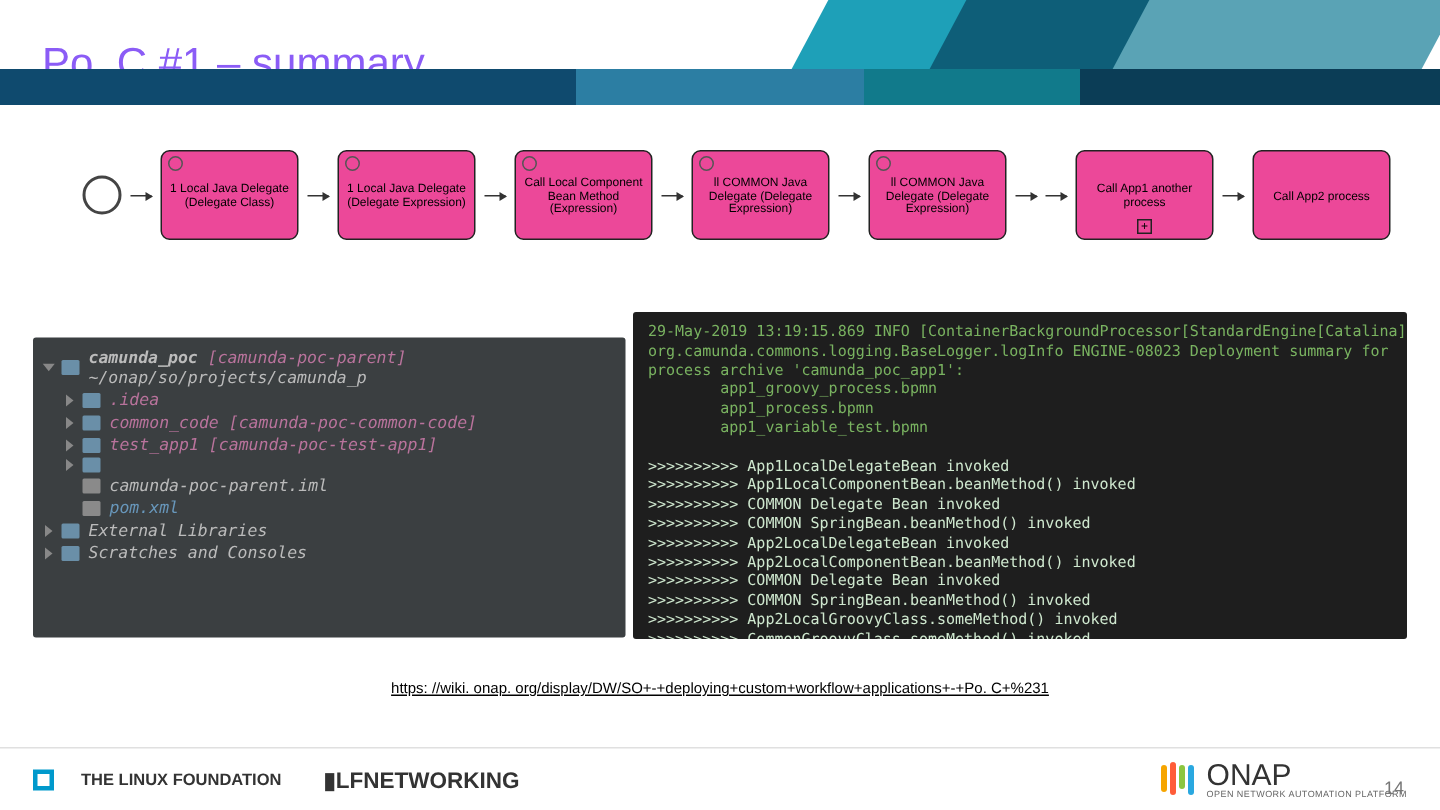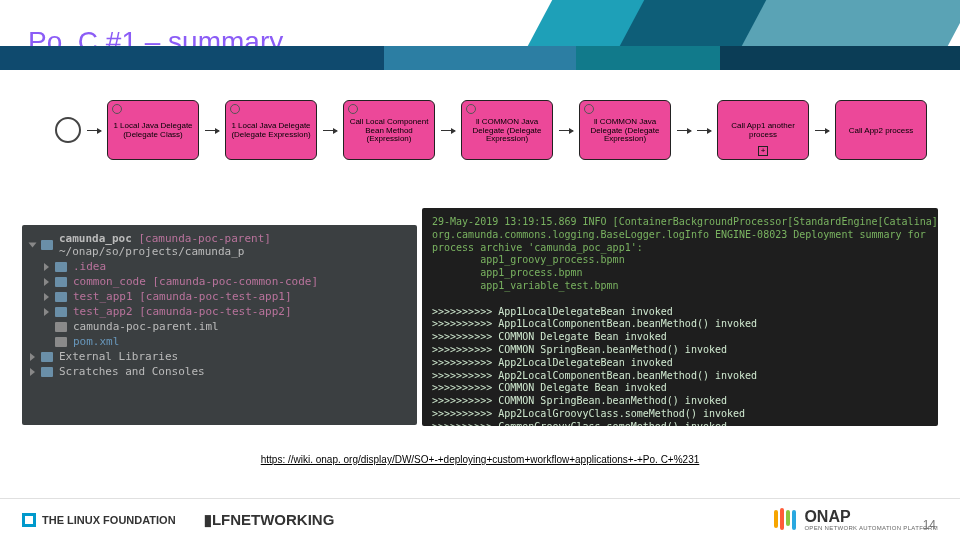--- a/index.html
+++ b/index.html
@@ -51,21 +51,21 @@
     position:absolute; bottom:3px; left:50%; transform:translateX(-50%);
     width:10px; height:10px; border:1px solid #222; font-size:8px; line-height:8px; text-align:center;
   }
 
   
   .ide {
     position:absolute; left:22px; top:225px; width:395px; height:200px;
     background:#3b3f41; color:#bbb; font-size:11px; font-family: Menlo, Consolas, monospace;
     padding:6px 8px; border-radius:2px; overflow:hidden;
   }
-  .ide .row{display:flex;align-items:center;gap:6px;padding:1px 0;}
+  .ide .row{display:flex;align-items:center;gap:6px;padding:1px 0;font-style:italic;}
   .ide .chev{width:0;height:0;border-top:4px solid transparent;border-bottom:4px solid transparent;border-left:5px solid #888;flex:0 0 auto;}
   .ide .chev.open{transform:rotate(90deg);}
   .ide .ico{width:12px;height:10px;background:#6a8fa8;border-radius:1px;flex:0 0 auto;}
   .ide .ico.file{background:#8a8a8a;}
   .ide .pink{color:#b9739c;}
   .ide .blue{color:#6897bb;}
   .ide .lvl1{padding-left:14px;}
 
   
   .console{
@@ -82,32 +82,32 @@
   }
   .link-row a{ color:#000; text-decoration:underline; }
 
   
   .footer{
     position:absolute; left:0; right:0; bottom:0; height:42px;
     display:flex; align-items:center; justify-content:space-between;
     padding:0 22px; border-top:1px solid #e0e0e0;
   }
   .logos{display:flex;align-items:center;gap:28px;}
-  .lf{display:flex;align-items:center;gap:6px;font-size:11px;color:#333;font-weight:600;}
+  .lf{display:flex;align-items:center;gap:18px;font-size:11px;color:#333;font-weight:600;}
   .lf .sq{width:14px;height:14px;border:3px solid #0099cc;}
   .lfn{font-size:15px;font-weight:700;color:#333;}
   .onap{display:flex;align-items:center;gap:8px;}
   .onap .mark{display:flex;gap:2px;}
   .onap .mark i{width:4px;border-radius:2px;}
   .onap .mark i:nth-child(1){height:18px;background:#f6a500;}
   .onap .mark i:nth-child(2){height:22px;background:#ff5c39;margin-top:-2px;}
   .onap .mark i:nth-child(3){height:16px;background:#8cc63f;}
   .onap .mark i:nth-child(4){height:20px;background:#2aa8e0;}
   .onap .txt{display:flex;flex-direction:column;line-height:1;}
-  .onap .big{font-size:16px;font-weight:700;color:#333;}
+  .onap .big{font-size:20px;font-weight:400;color:#333;}
   .onap .sub{font-size:6px;color:#666;letter-spacing:0.3px;}
   .pagenum{position:absolute;right:24px;bottom:8px;font-size:12px;color:#777;}
 </style>
 </head>
 <body>
 
 <div class="header">
   <div class="wedges">
       <div class="w1"></div>
       <div class="w2"></div>
@@ -192,21 +192,20 @@
       <span class="pink">common_code [camunda-poc-common-code]</span>
     </div>
   <div class="row lvl1">
       <span class="chev"></span>
       <span class="ico"></span>
       <span class="pink">test_app1 [camunda-poc-test-app1]</span>
     </div>
   <div class="row lvl1">
       <span class="chev"></span>
       <span class="ico"></span>
-      <span class="pink">test_app2 [camunda-poc-test-app2]</span>
     </div>
   <div class="row lvl1">
       <span style="width:5px"></span>
       <span class="ico file"></span>
       <span>camunda-poc-parent.iml</span>
     </div>
   <div class="row lvl1">
       <span style="width:5px"></span>
       <span class="ico file"></span>
       <span class="blue">pom.xml</span>

